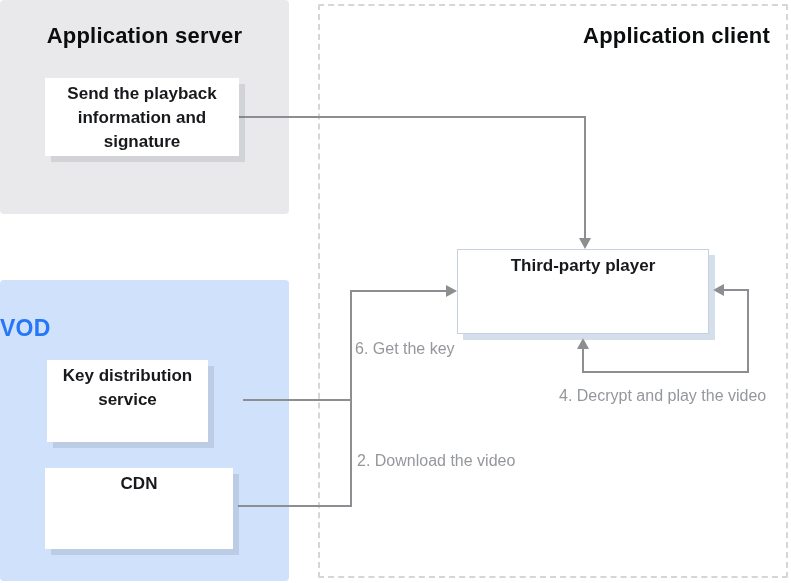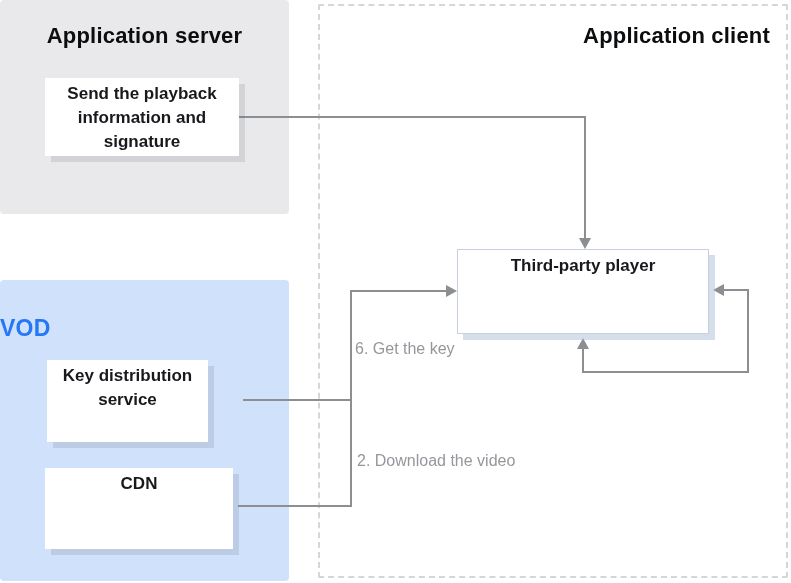--- a/index.html
+++ b/index.html
@@ -75,14 +75,15 @@
   </div>
   <div class="abs node gray-shadow key-box">
     <span>Key distribution service</span>
   </div>
   <div class="abs node gray-shadow cdn-box">
     <span>CDN</span>
   </div>
 
   <div class="abs step-label step3">6. Get the key</div>
   <div class="abs step-label step2">2. Download the video</div>
+  <div class="abs step-label step4">4. Decrypt and play the video</div>
 
 </div>
 
 </body></html>

